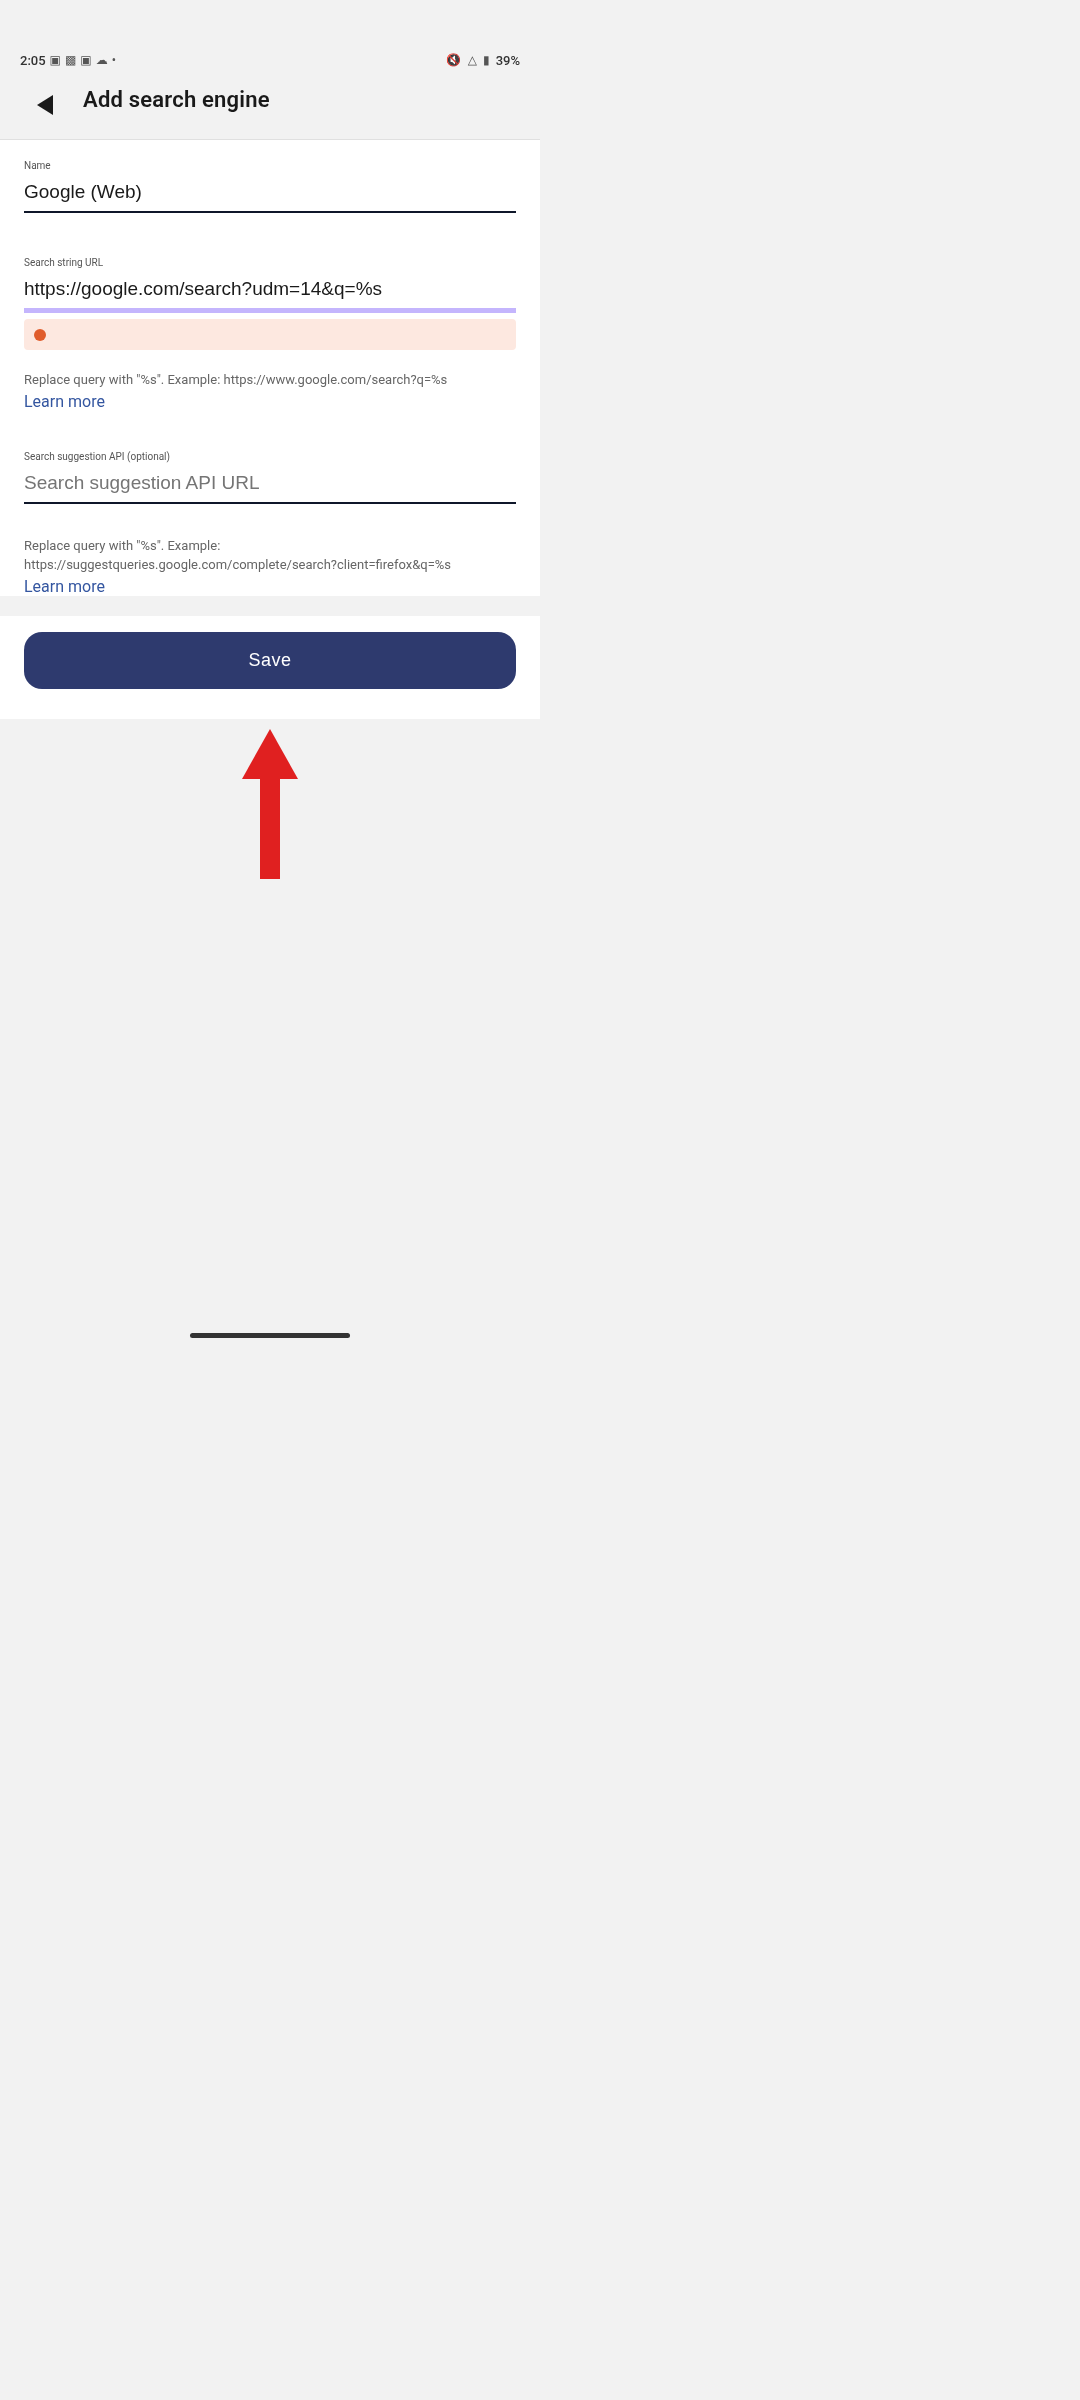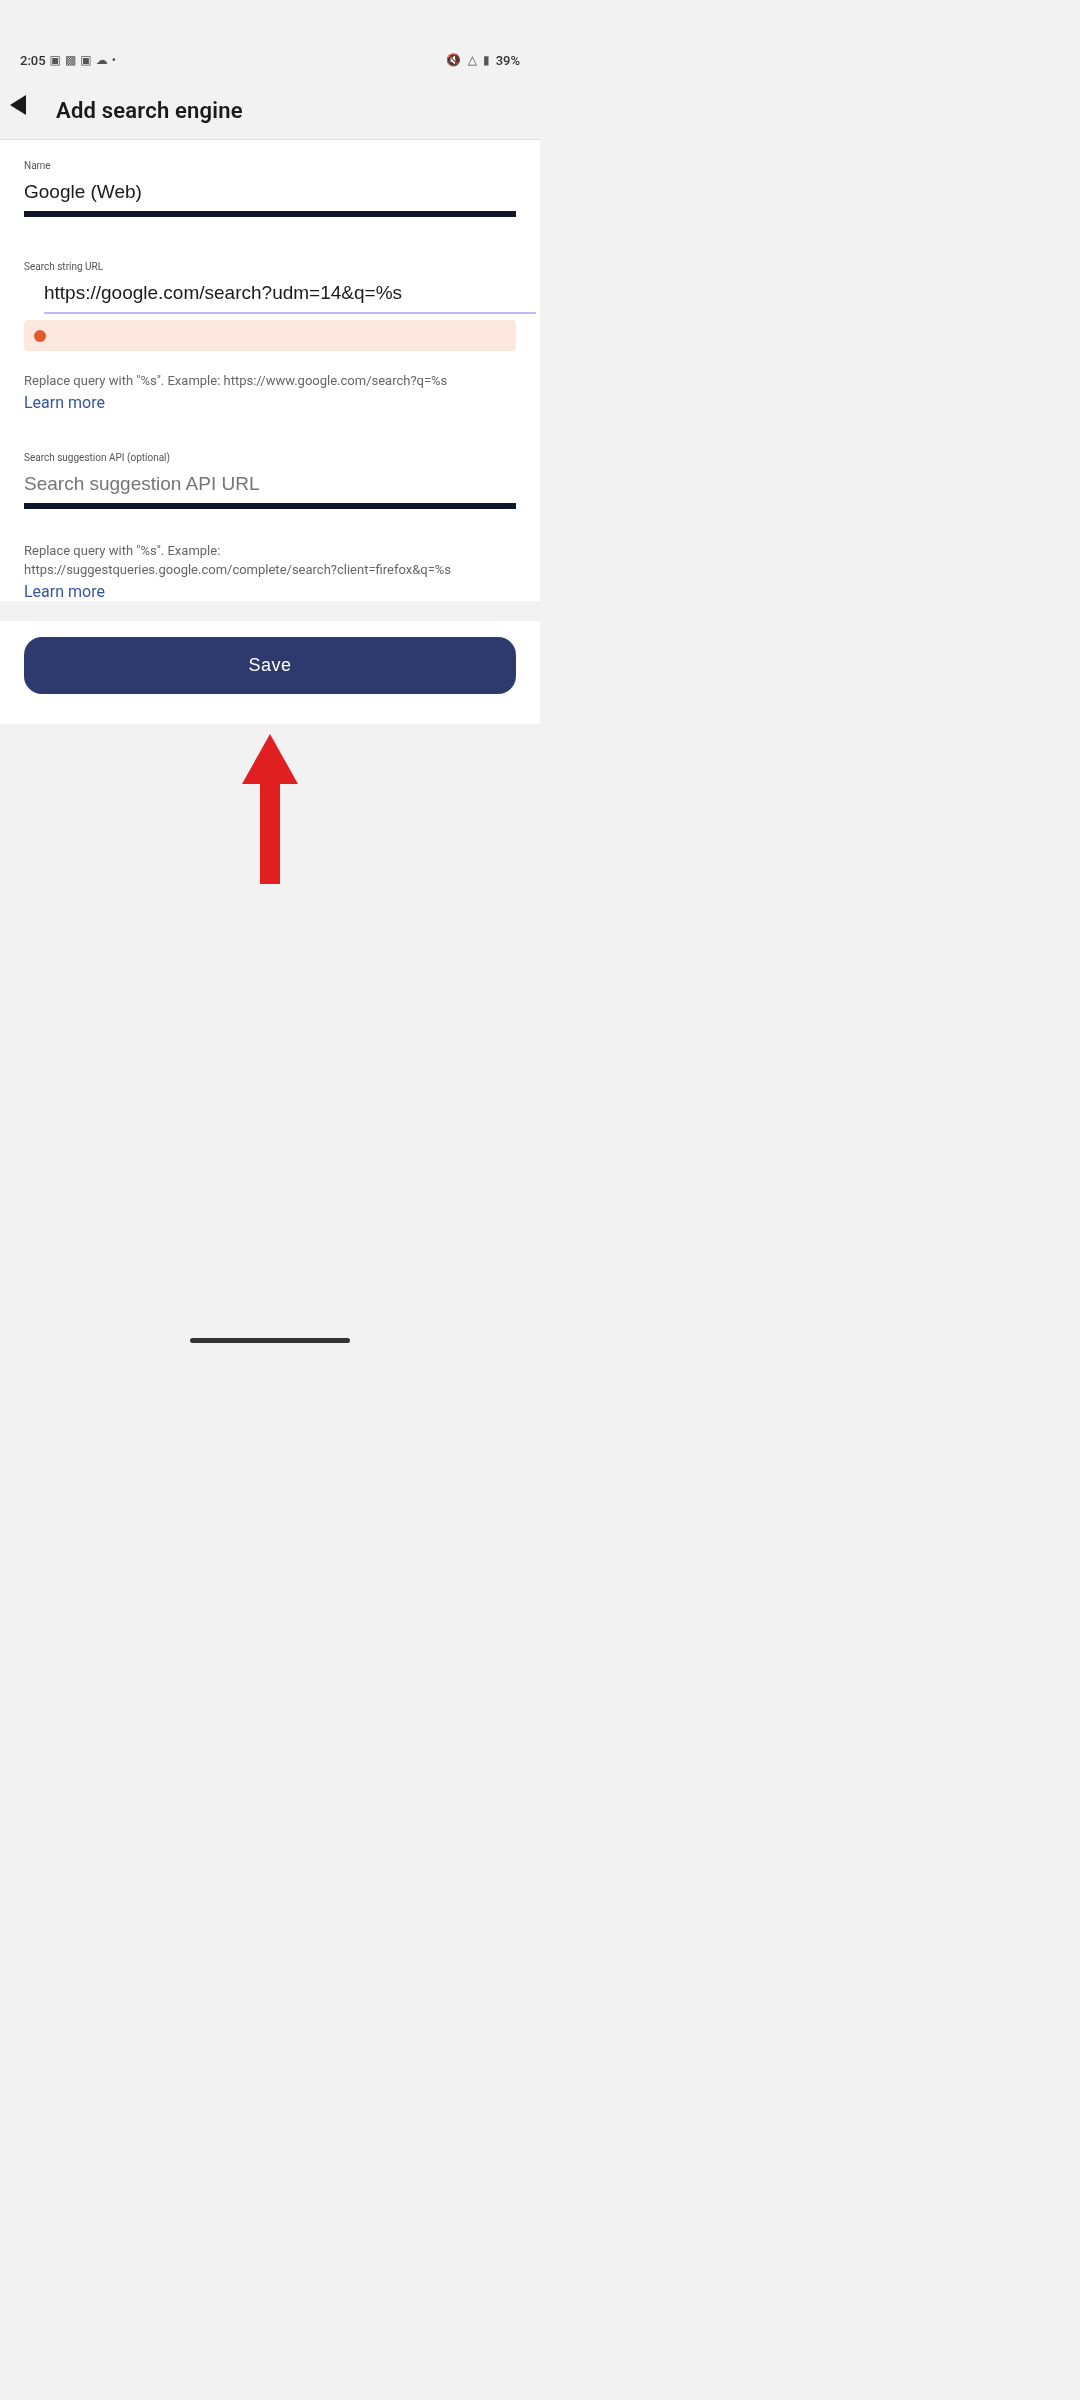--- a/index.html
+++ b/index.html
@@ -42,23 +42,24 @@
     .status-icon {
       display: inline-block;
       font-size: 12px;
       color: #555;
     }
 
     
     .app-bar {
       background: #f2f2f2;
       display: flex;
-      align-items: flex-end;
+      align-items: flex-start;
       padding: 8px 16px 16px 0;
       gap: 20px;
+      margin-left: 27px;
     }
     .back-btn {
       width: 36px;
       height: 36px;
       display: flex;
       align-items: center;
       justify-content: center;
       cursor: pointer;
     }
     .back-arrow {
@@ -94,30 +95,29 @@
       padding-bottom: 8px;
     }
     .field-label {
       font-size: 10px;
       color: #555;
       margin-bottom: 6px;
     }
     .field-input {
       width: 100%;
       border: none;
-      border-bottom: 6px solid #0f172a;
+      border-bottom: 2px solid #0f172a;
       background: transparent;
       font-size: 19px;
       color: #1a1a1a;
       padding: 4px 0 8px 0;
       outline: none;
     }
     .field-input.error-border {
-      border-bottom: 2px solid #c4b5fd;
-      margin-left: 20px;
+      border-bottom: 5px solid #c4b5fd;
     }
 
     
     .error-row {
       background: #fde8e0;
       border-radius: 4px;
       padding: 8px 10px;
       margin: 6px 0 4px 0;
       display: flex;
       align-items: center;

